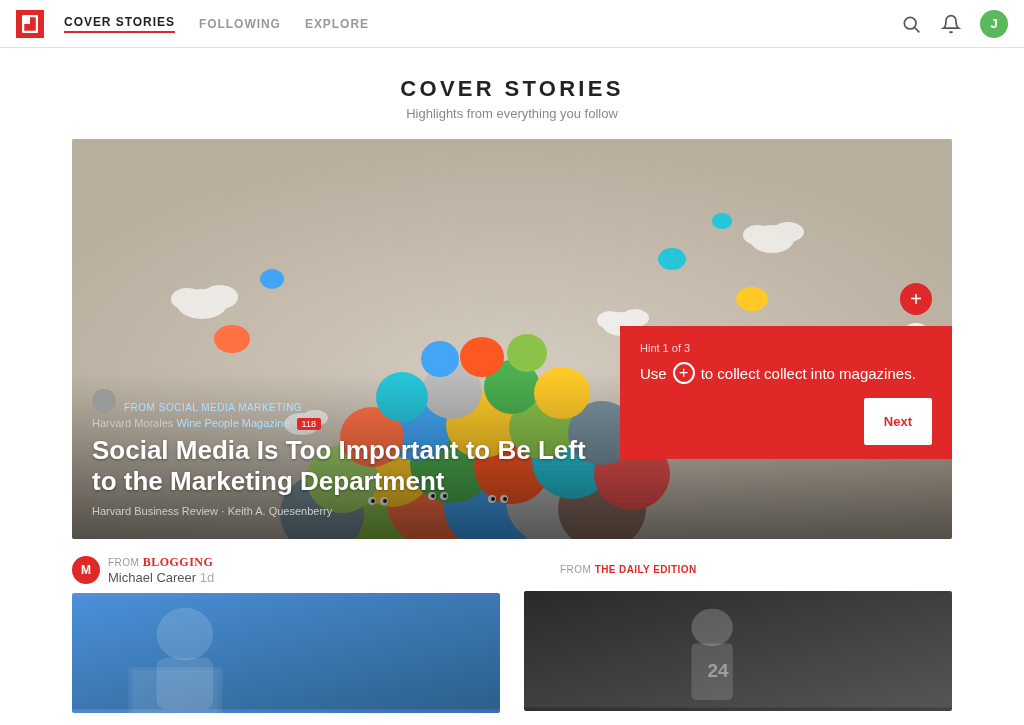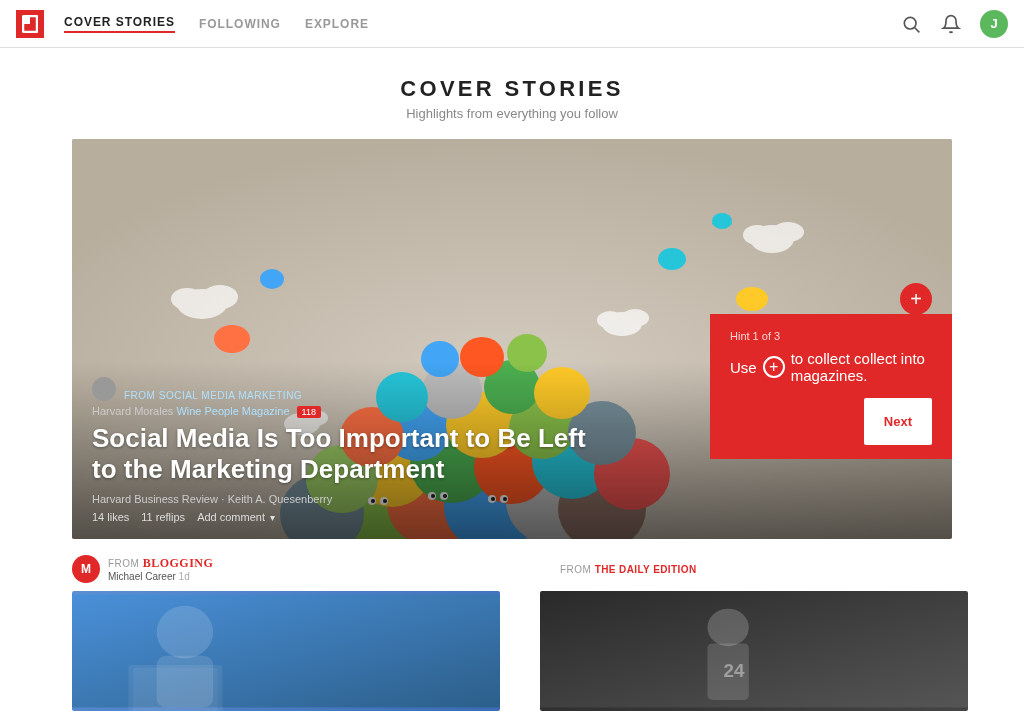--- a/index.html
+++ b/index.html
@@ -74,21 +74,21 @@
     .action-btn {
       width: 32px; height: 32px; border-radius: 50%; background: rgba(255,255,255,0.85);
       display: flex; align-items: center; justify-content: center; cursor: pointer;
       font-size: 16px; color: #555; border: none;
     }
     .action-btn.add-btn { background: #e12828; color: #fff; font-size: 20px; font-weight: 300; }
 
     
     .hint-box {
       position: absolute; right: 0; bottom: 80px;
-      width: 242px; background: #e12828; padding: 16px 20px 14px;
+      width: 332px; background: #e12828; padding: 16px 20px 14px;
       z-index: 10;
     }
     .hint-header { font-size: 11px; color: rgba(255,255,255,0.8); margin-bottom: 8px; }
     .hint-text { font-size: 15px; color: #fff; display: flex; align-items: center; gap: 6px; }
     .hint-plus-icon {
       width: 22px; height: 22px; border-radius: 50%; border: 2px solid #fff;
       display: inline-flex; align-items: center; justify-content: center;
       font-size: 16px; font-weight: 300; color: #fff; flex-shrink: 0;
     }
     .hint-next-btn {
@@ -110,21 +110,21 @@
       display: flex; align-items: center; justify-content: center;
       font-size: 12px; font-weight: bold; color: #fff; flex-shrink: 0;
     }
     .card-from-label { font-size: 10px; text-transform: uppercase; color: #999; letter-spacing: 0.05em; }
     .card-from-link { color: #e12828; font-weight: 600; }
     .card-image {
       width: 100%; height: 120px; border-radius: 2px; object-fit: cover;
       background: #ccc; overflow: hidden;
     }
     .card-img-left { background: linear-gradient(135deg, #5b8fd4 0%, #3a6db5 100%); }
-    .card-img-right { background: linear-gradient(135deg, #2a2a2a 0%, #444 100%); margin-left: 16px; }
+    .card-img-right { background: linear-gradient(135deg, #2a2a2a 0%, #444 100%); }
 
     
     .icon-svg { width: 20px; height: 20px; }
   </style>
 </head>
 <body>
 
 <nav class="navbar">
   <div class="nav-logo">
     <svg width="16" height="18" viewBox="0 0 16 18" fill="none">
@@ -255,28 +255,20 @@
         <span>FROM SOCIAL MEDIA MARKETING</span>
       </span>
     </div>
     <div style="font-size:11px;color:#ccc;margin-bottom:6px;">
       <span>Harvard Morales</span>
       <span style="color:#aee0ff;"> <span>Wine People Magazine</span></span>
       <span style="background:#e12828;color:#fff;font-size:9px;padding:1px 5px;border-radius:2px;margin-left:4px;">118</span>
     </div>
     <h2 class="hero-title">Social Media Is Too Important to Be Left to the Marketing Department</h2>
     <div class="hero-meta">Harvard Business Review · Keith A. Quesenberry</div>
-    <div class="hero-actions">
-      <span>14 likes</span>
-      <span>11 reflips</span>
-      <span>
-        <span>Add comment</span>
-        <span style="font-size:10px;margin-left:2px;">▾</span>
-      </span>
-    </div>
   </div>
 
   <div class="hero-action-btns">
     <button class="action-btn add-btn">+</button>
     <button class="action-btn">
       <svg width="14" height="14" viewBox="0 0 24 24" fill="none" stroke="#888" stroke-width="2">
         <circle cx="18" cy="5" r="3"></circle>
           <circle cx="6" cy="12" r="3"></circle>
           <circle cx="18" cy="19" r="3"></circle>
         <line x1="8.59" y1="13.51" x2="15.42" y2="17.49"></line>
@@ -304,21 +296,21 @@
 
 <div class="cards-row">
 
   <div class="card">
     <div class="card-source">
       <div class="card-source-avatar" style="background:#e12828;">M</div>
       <div>
         <div class="card-from-label">
           FROM <span class="card-from-link" style="font-size:12px;text-transform:uppercase;letter-spacing:0.04em;font-family:Liberation Serif, serif;">BLOGGING</span>
         </div>
-        <div style="font-size:10px;color:#555;">
+        <div style="font-size:13px;color:#555;">
           <span>Michael Career</span>
           <span style="color:#aaa;">1d</span>
         </div>
       </div>
     </div>
     <div class="card-image card-img-left">
       <svg width="100%" height="120" viewBox="0 0 455 120">
         <defs>
           <linearGradient id="img1" x1="0" y1="0" x2="1" y2="1">
             <stop offset="0%" stop-color="#4a90d9"></stop>

